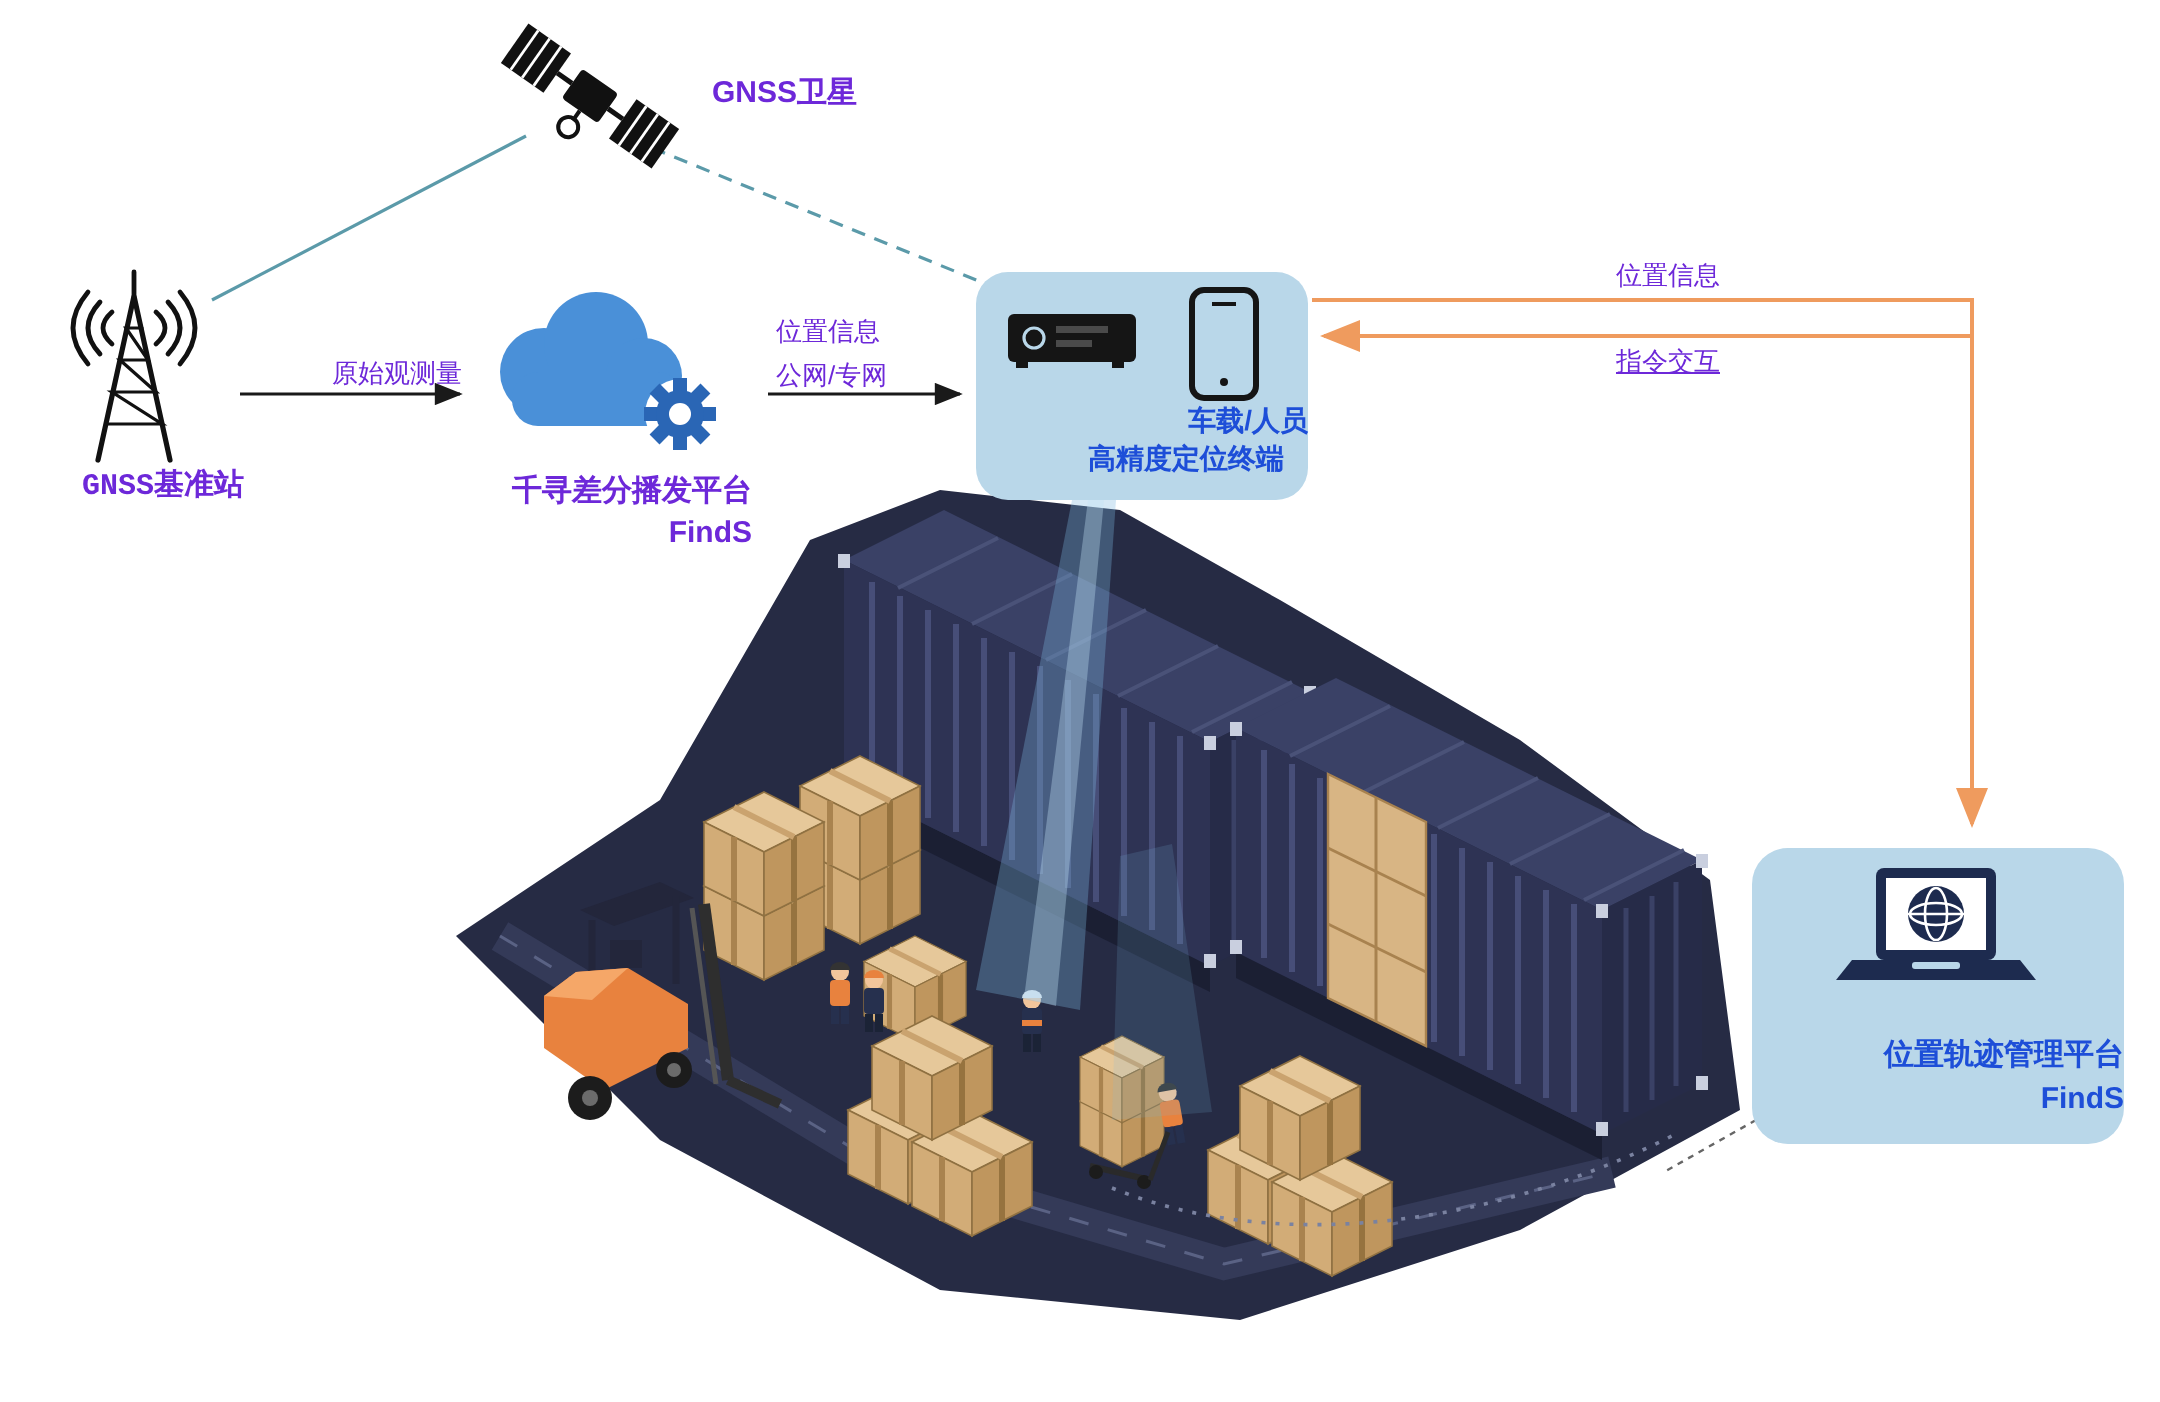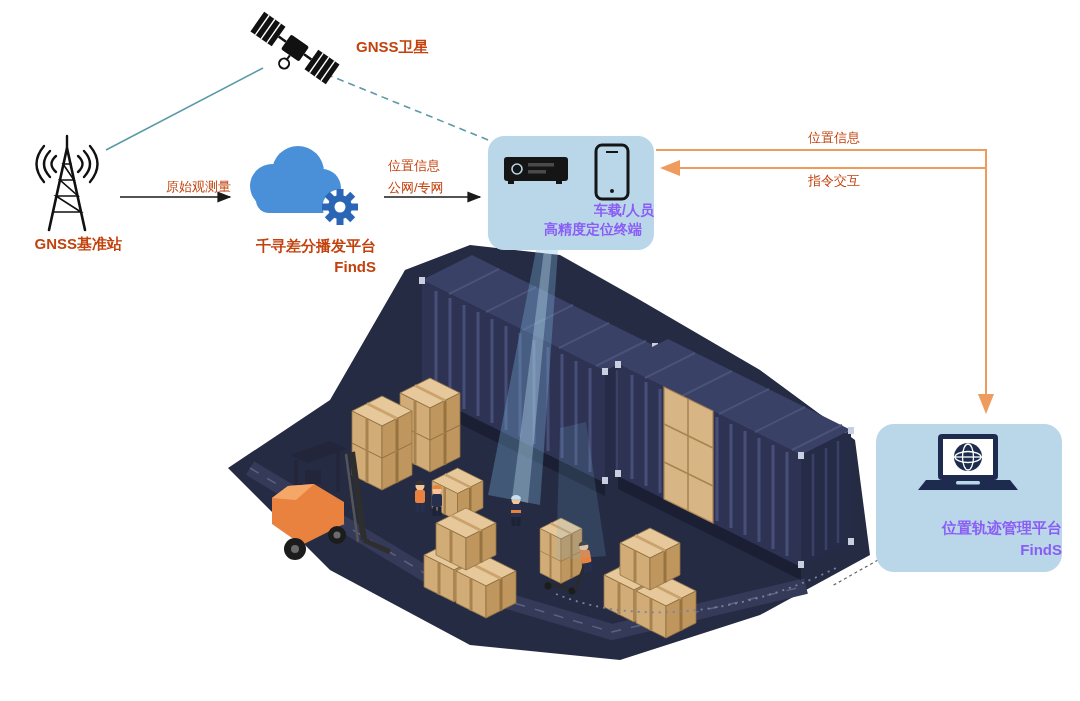--- a/index.html
+++ b/index.html
@@ -1,22 +1,22 @@
 <!DOCTYPE html>
 <html><head>
 <meta charset="utf-8">
 <style>
   html,body{margin:0;padding:0;background:#fff;}
   .canvas{position:relative;width:1080px;height:701px;background:#ffffff;overflow:hidden;
           font-family:"Liberation Sans",sans-serif;}
   .scene-svg{position:absolute;left:0;top:0;width:1080px;height:701px;}
-  .lbl{position:absolute;color:#c2410c;font-size:13px;line-height:1.2;white-space:nowrap;}
+  .lbl{position:absolute;color:#6d28d9;font-size:13px;line-height:1.2;white-space:nowrap;}
   .b{font-weight:bold;}
   .c{text-align:right;}
-  .navy{color:#8b5cf6;}
+  .navy{color:#1d4ed8;}
   .fs15{font-size:15px;}
   .fs14{font-size:14px;}
 </style>
 </head>
 <body>
 
 <div class="canvas">
 
 <svg class="scene-svg" viewBox="0 0 1080 701" xmlns="http://www.w3.org/2000/svg">
   <defs>
@@ -254,32 +254,32 @@
       <ellipse cx="968" cy="457" rx="13" ry="5.5" fill="none" stroke="#ffffff" stroke-width="1.3"></ellipse>
       <line x1="954" y1="457" x2="982" y2="457" stroke="#ffffff" stroke-width="1.3"></line>
       <polygon points="926,480 1010,480 1018,490 918,490" fill="#1d2b4f"></polygon>
       <rect x="956" y="481" width="24" height="3.5" rx="1.5" fill="#b9d7e9"></rect>
     </g>
   </g>
 </svg>
 
 <div class="lbl b fs15" style="left:356px;top:38px;">GNSS卫星</div>
 
-<div class="lbl b fs15 c" style="left:14px;top:235px;width:108px;">GNSS基准站</div>
+<div class="lbl b fs15 c" style="left:14px;top:235px;width:108px;font-family:Liberation Mono, monospace;">GNSS基准站</div>
 
 <div class="lbl c" style="left:123px;top:179px;width:108px;">原始观测量</div>
 
 <div class="lbl b fs15 c" style="left:220px;top:237px;width:156px;">千寻差分播发平台</div>
 <div class="lbl b fs15 c" style="left:220px;top:258px;width:156px;">FindS</div>
 
 <div class="lbl" style="left:388px;top:158px;">位置信息</div>
 <div class="lbl" style="left:388px;top:180px;">公网/专网</div>
 
 <div class="lbl b fs14 c navy" style="left:488px;top:202px;width:166px;">车载/人员</div>
 <div class="lbl b fs14 c navy" style="left:488px;top:221px;width:154px;">高精度定位终端</div>
 
 <div class="lbl c" style="left:740px;top:130px;width:120px;">位置信息</div>
-<div class="lbl c" style="left:740px;top:173px;width:120px;">指令交互</div>
+<div class="lbl c" style="left:740px;top:173px;width:120px;text-decoration:underline;">指令交互</div>
 
 <div class="lbl b fs15 c navy" style="left:876px;top:541px;width:186px;">FindS</div>
 <div class="lbl b fs15 c navy" style="left:876px;top:519px;width:186px;">位置轨迹管理平台</div>
 
 </div>
 
 </body></html>

